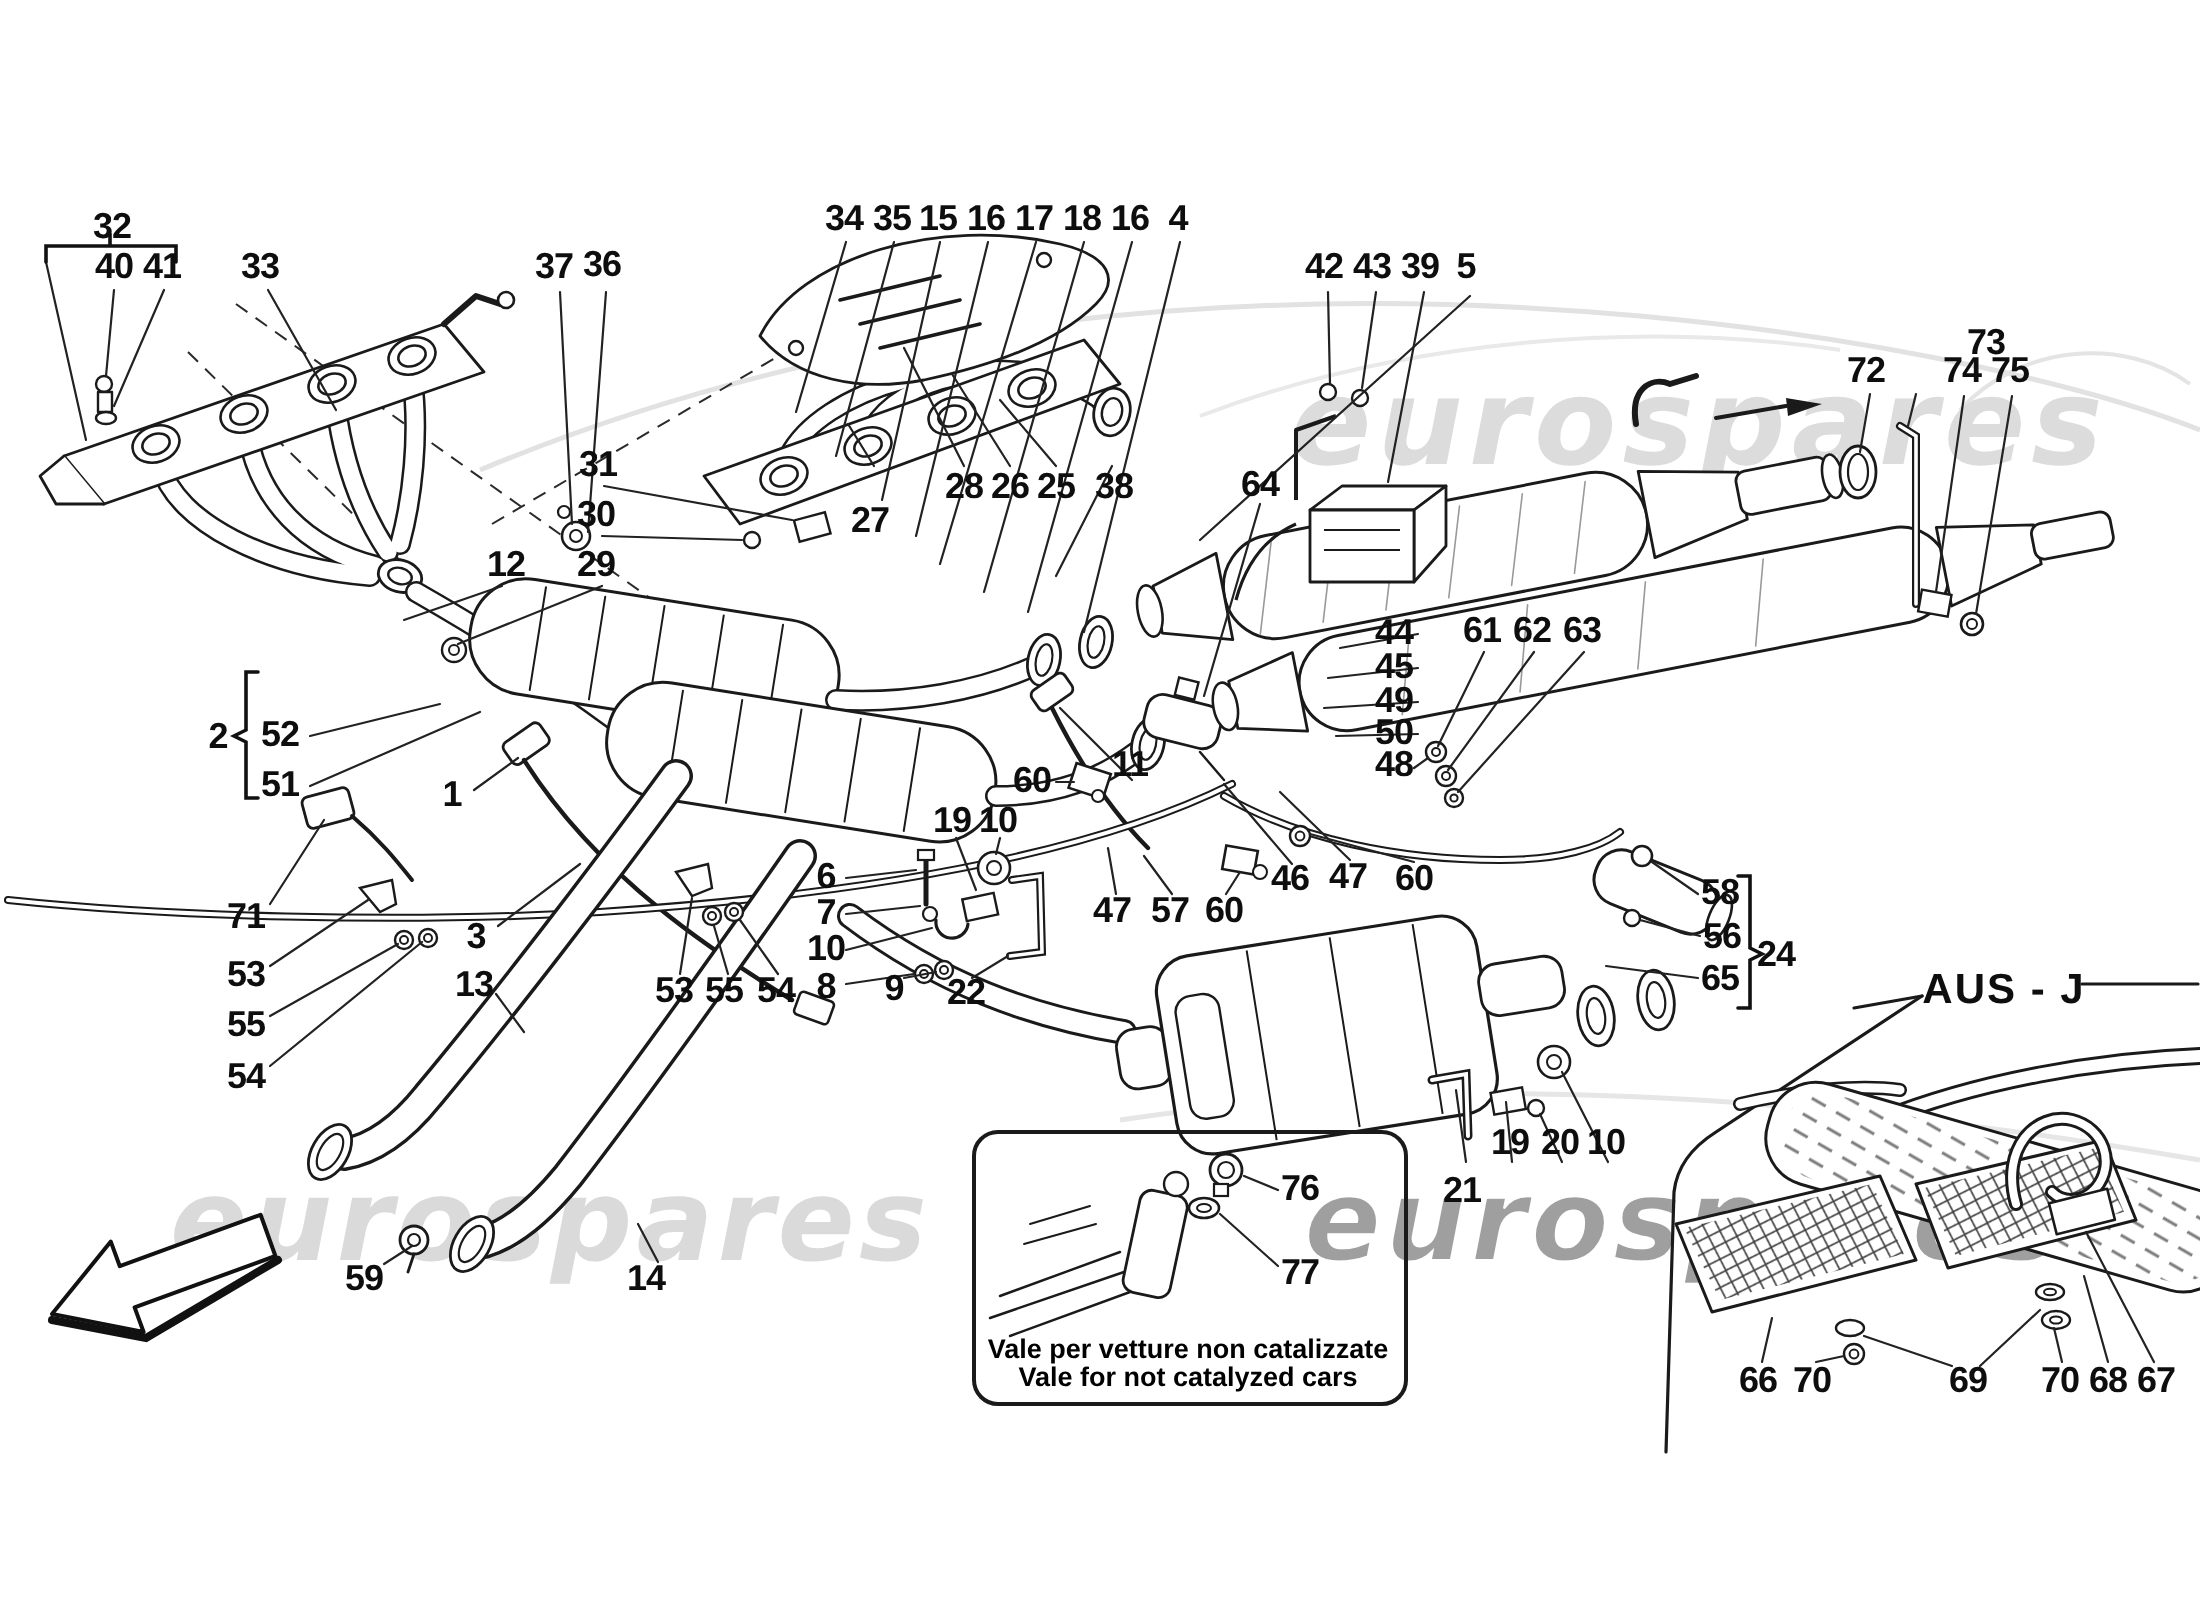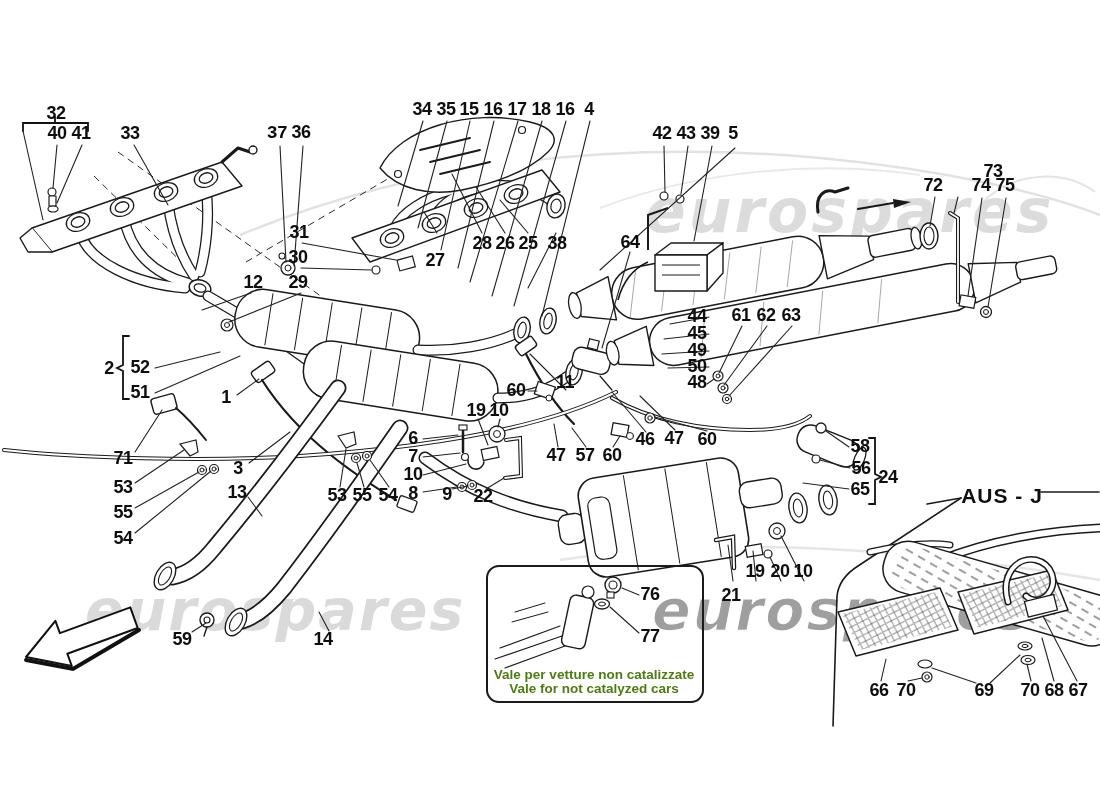--- a/index.html
+++ b/index.html
@@ -3,21 +3,21 @@
 <meta charset="utf-8">
 <style>
   html,body{margin:0;padding:0;background:#ffffff;}
   #stage{position:relative;width:1100px;height:800px;background:#fff;overflow:hidden;
          font-family:"Liberation Sans",sans-serif;}
   #artwork{position:absolute;left:0;top:0;}
   .callout{position:absolute;transform:translate(-50%,-50%);
            font:bold 18px/1 "Liberation Sans",sans-serif;color:#0e0e0e;
            white-space:nowrap;letter-spacing:-0.5px;}
   .caption-line{position:absolute;transform:translateX(-50%);
-           font:bold 13.5px/1.2 "Liberation Sans",sans-serif;color:#4d7c0f;white-space:nowrap;}
+           font:bold 13.5px/1.2 "Liberation Sans",sans-serif;color:#000000;white-space:nowrap;}
   .aus-label{position:absolute;transform:translate(-50%,-50%);
            font:bold 21px/1 "Liberation Sans",sans-serif;color:#0e0e0e;letter-spacing:1px;white-space:nowrap;}
   .wm{font-family:"DejaVu Sans",sans-serif;font-style:italic;font-weight:bold;}
 </style>
 </head>
 <body>
 
 <div id="stage">
 
 <svg id="artwork" width="1100" height="800" viewBox="0 0 1100 800" xmlns="http://www.w3.org/2000/svg">
@@ -447,21 +447,21 @@
 
 <div class="aus-label" style="left:1002px;top:495px;">AUS - J</div>
 <div class="caption-line" style="left:594px;top:667px;">Vale per vetture non catalizzate</div>
 <div class="caption-line" style="left:594px;top:681px;">Vale for not catalyzed cars</div>
 
 <div id="callout-layer">
       <div class="callout" style="left: 56px; top: 113px;">32</div>
       <div class="callout" style="left: 57px; top: 133px;">40</div>
       <div class="callout" style="left: 81px; top: 133px;">41</div>
       <div class="callout" style="left: 130px; top: 133px;">33</div>
-      <div class="callout" style="left: 277px; top: 133px; font-family: Liberation Mono, monospace;">37</div>
+      <div class="callout" style="left: 277px; top: 133px;">37</div>
       <div class="callout" style="left: 301px; top: 132px;">36</div>
       <div class="callout" style="left: 422px; top: 109px;">34</div>
       <div class="callout" style="left: 446px; top: 109px;">35</div>
       <div class="callout" style="left: 469px; top: 109px;">15</div>
       <div class="callout" style="left: 493px; top: 109px;">16</div>
       <div class="callout" style="left: 517px; top: 109px;">17</div>
       <div class="callout" style="left: 541px; top: 109px;">18</div>
       <div class="callout" style="left: 565px; top: 109px;">16</div>
       <div class="callout" style="left: 589px; top: 109px;">4</div>
       <div class="callout" style="left: 662px; top: 133px;">42</div>

